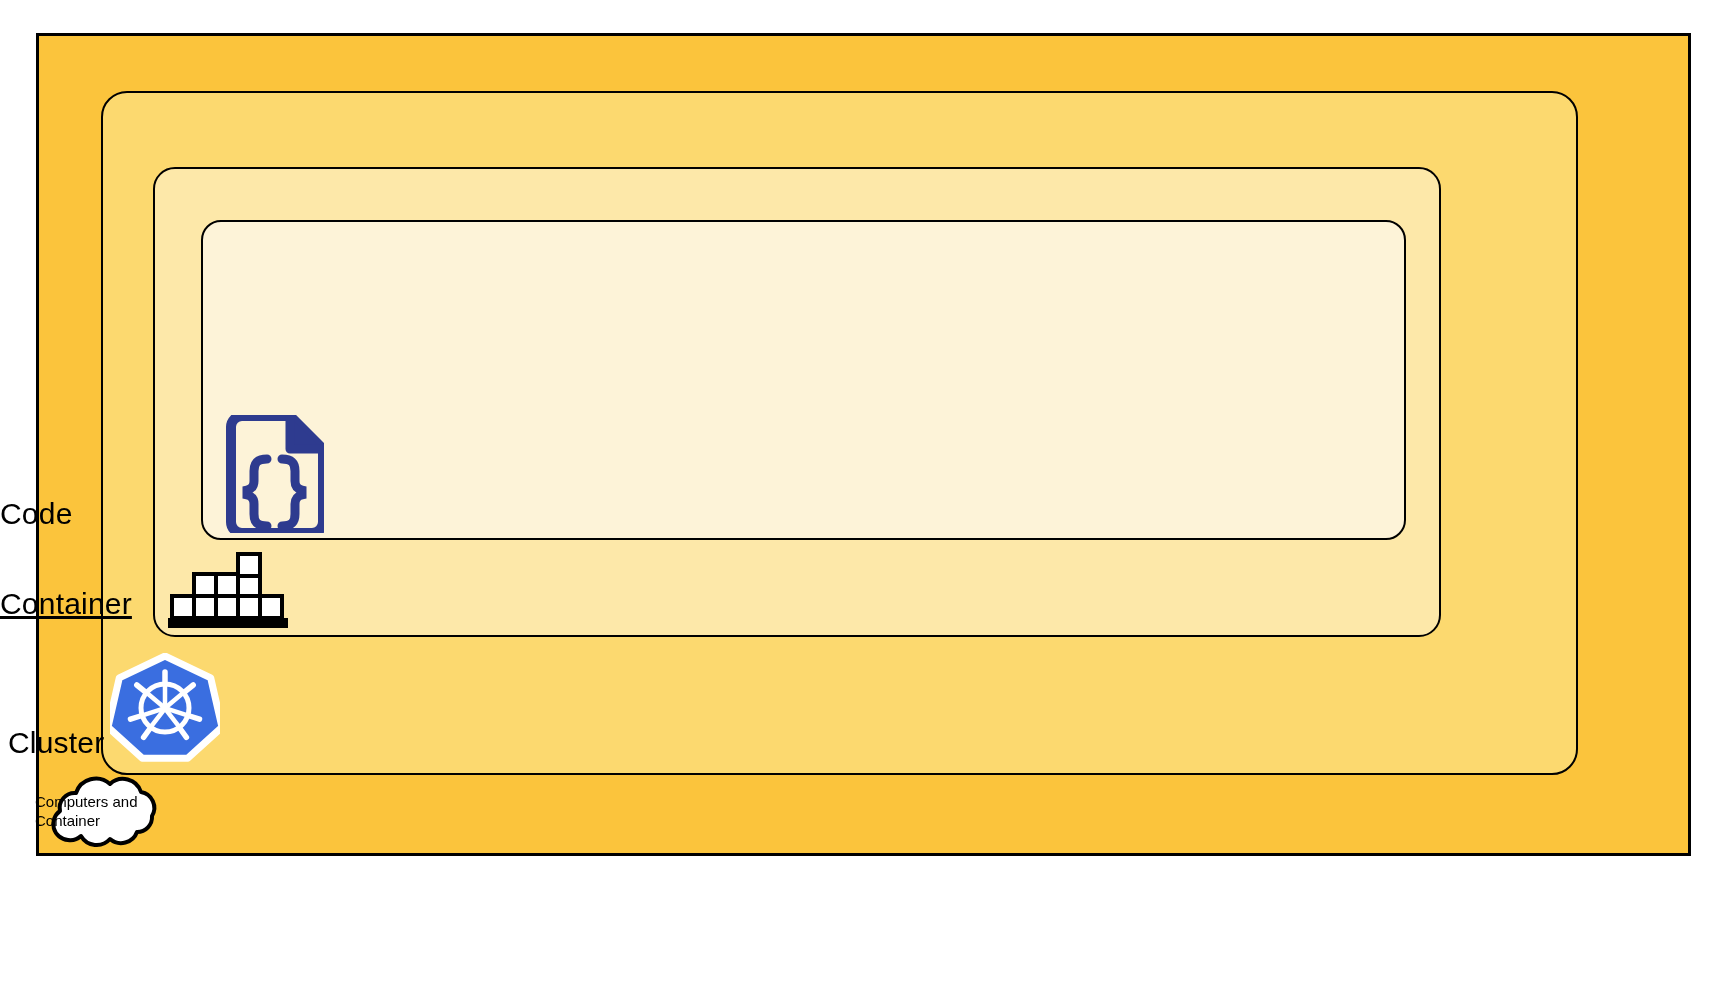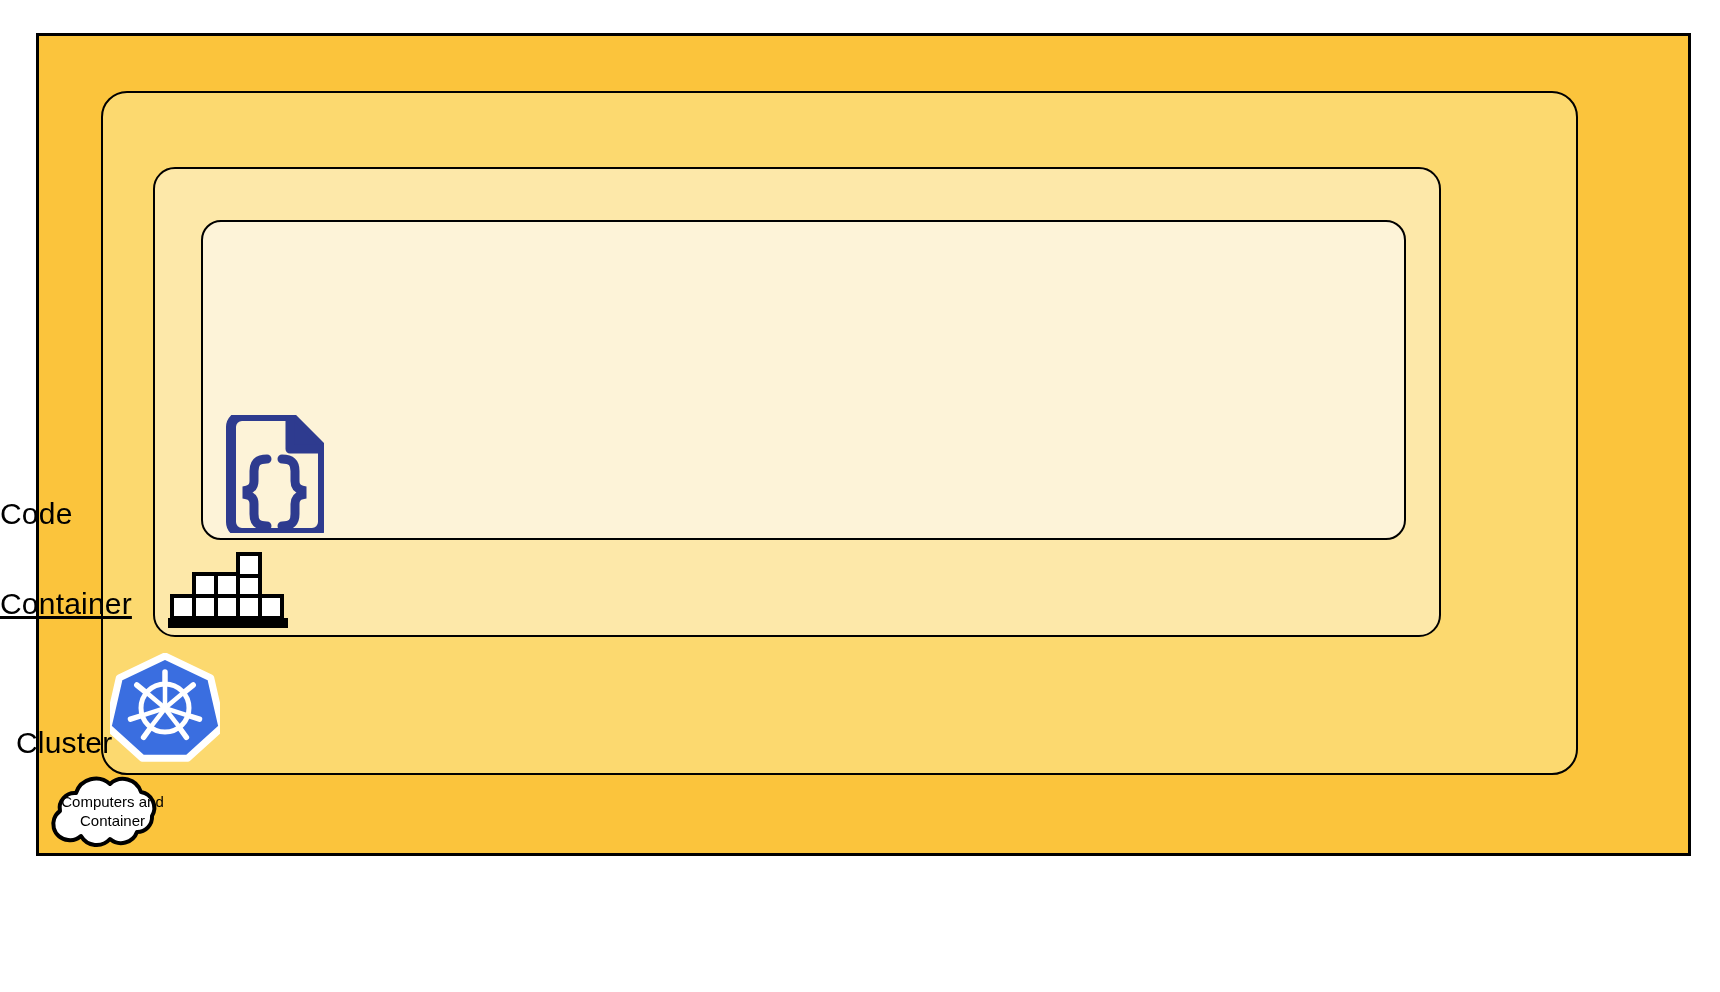--- a/index.html
+++ b/index.html
@@ -75,21 +75,21 @@
     position: absolute;
     color: #000000;
     font-size: 30px;
     line-height: 36px;
     text-align: left;
     white-space: nowrap;
     letter-spacing: 0.2px;
   }
   .label-code      { left: 0; right: 0; top: 496px; }
   .label-container { left: 0; right: 0; top: 586px; text-decoration: underline; }
-  .label-cluster   { left: 16px; right: 0; top: 725px; }
+  .label-cluster   { left: 8px; right: 0; top: 725px; }
   .label-datacenter {
     position: absolute;
     left: 0; right: 0;
     top: 791px;
     color: #000000;
     font-size: 30px;
     line-height: 35px;
     text-align: center;
   }
 
@@ -126,21 +126,20 @@
     left: 35px;
     top: 772px;
     width: 155px;
     height: 90px;
   }
   .cloud-text {
     position: absolute;
     left: 35px;
     top: 792px;
     width: 155px;
-    text-align: center;
     font-size: 15px;
     line-height: 19px;
     color: #000000;
     pointer-events: none;
   }
 </style>
 </head>
 <body>
 
 <div id="stage">

